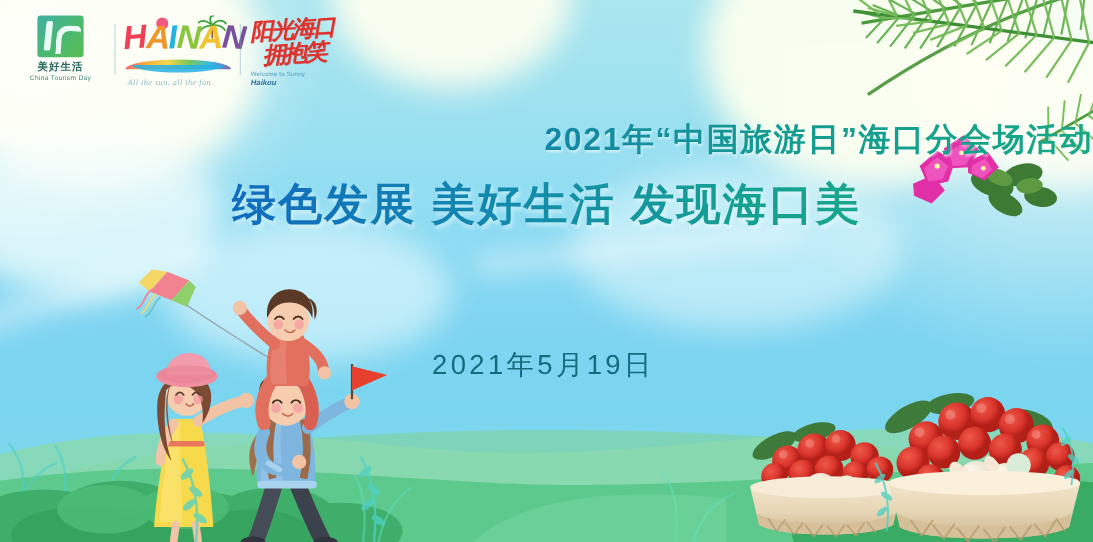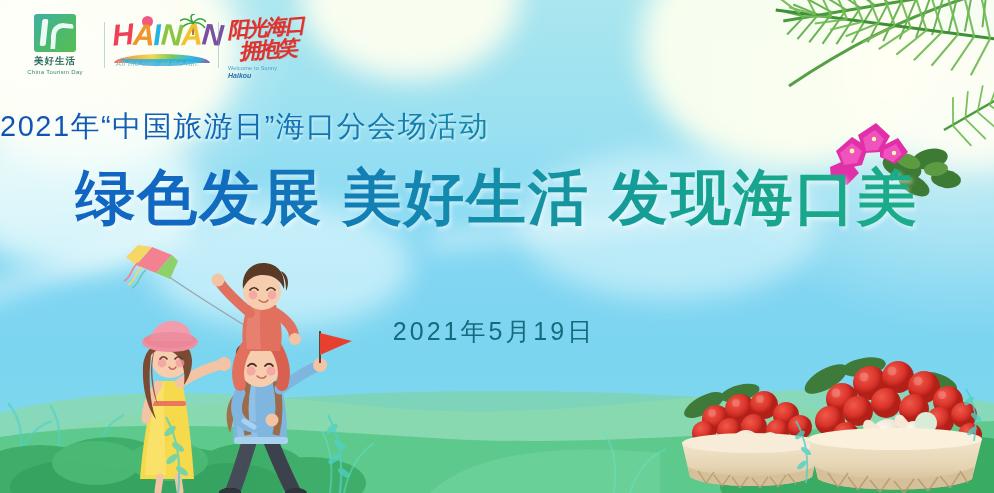--- a/index.html
+++ b/index.html
@@ -66,44 +66,44 @@
   .hn-a2{color:#f2c230;transform:rotate(-2deg);}
   .hn-n2{color:#7b4fa0;transform:rotate(4deg);}
   .hn-palm{position:absolute;right:6px;top:-4px;width:26px;height:22px;}
   .hn-sun{position:absolute;left:30px;top:-2px;width:11px;height:11px;border-radius:50%;
      background:#f05a7e;}
   .hn-wave{position:absolute;left:2px;top:36px;width:96px;height:9px;
      background:linear-gradient(90deg,#f15b5b,#f4a62a,#f3d43a,#6cc24a,#22b3e0,#7b4fa0);
      border-radius:50%/100% 100% 0 0;opacity:.9;}
   .hn-wave2{position:absolute;left:8px;top:41px;width:84px;height:7px;
      background:#27b0e6;border-radius:50%/0 0 100% 100%;opacity:.85;}
-  .hn-tag{position:absolute;left:4px;top:41px;font-size:7.5px;font-style:italic;
-     color:#8fb9c4;letter-spacing:.4px;white-space:nowrap;}
+  .hn-tag{position:absolute;left:4px;top:52px;font-size:7.5px;font-style:italic;
+     color:#8fb9c4;letter-spacing:.4px;white-space:nowrap;font-family:Liberation Serif, serif;}
 
   .logo-sun{left:228px;top:16px;width:92px;height:66px;}
   .sun-cal{font-size:21px;color:#e0322c;font-weight:bold;font-style:italic;
      letter-spacing:-2px;line-height:21px;transform:rotate(-4deg);
      text-shadow:.5px .5px 0 rgba(200,20,20,.35);}
   .sun-cal .l2{margin-left:10px;display:block;margin-top:1px;}
   .sun-en{font-size:5.5px;color:#4a9bc4;letter-spacing:.2px;margin-top:6px;line-height:7px;}
   .sun-sig{font-size:7px;color:#2a6fa8;font-style:italic;font-weight:bold;}
 
   
   .subtitle{
-    position:absolute;left:0;top:107px;width:994px;text-align:left;
-    font-size:29px;font-weight:normal;letter-spacing:1.5px;
+    position:absolute;left:0;top:107px;width:994px;text-align:right;
+    font-size:29px;font-weight:bold;letter-spacing:1.5px;
     background:linear-gradient(90deg,#0f52b5 0%, #0f60b6 18%, #1483ab 45%, #159a92 70%, #16a886 100%);
     -webkit-background-clip:text;background-clip:text;color:transparent;
     -webkit-text-fill-color:transparent;
     filter:drop-shadow(1px 2px 1px rgba(255,255,255,.55));
     white-space:nowrap;
   }
   .headline{
     position:absolute;left:0;top:158px;width:994px;text-align:center;
-    font-size:60px;font-weight:bold;letter-spacing:2px;
+    font-size:40px;font-weight:bold;letter-spacing:2px;
     background:linear-gradient(90deg,#1162c4 0%, #1169c0 20%, #1389ae 45%, #16a092 68%, #1aa98a 85%, #1eb089 100%);
     -webkit-background-clip:text;background-clip:text;color:transparent;
     -webkit-text-fill-color:transparent;
     filter:drop-shadow(2px 3px 2px rgba(255,255,255,.5));
     white-space:nowrap;
   }
   .place{
     position:absolute;left:0;top:283px;width:994px;text-align:center;
     font-size:25px;color:#1c6f82;letter-spacing:5px;font-weight:normal;
   }

